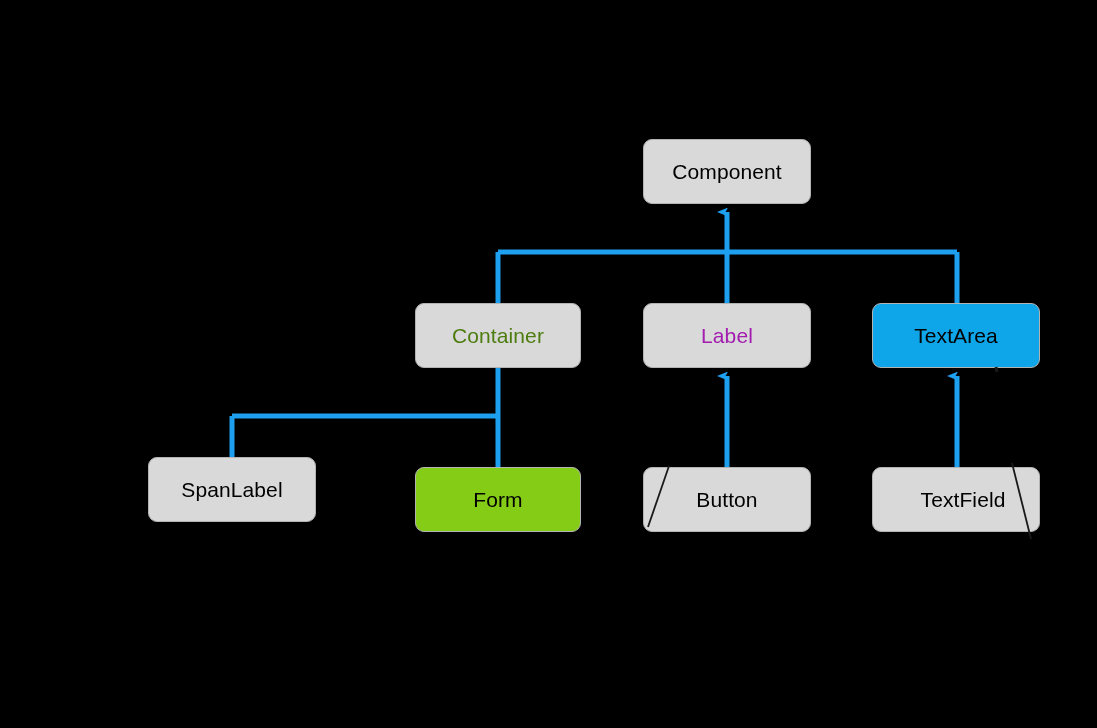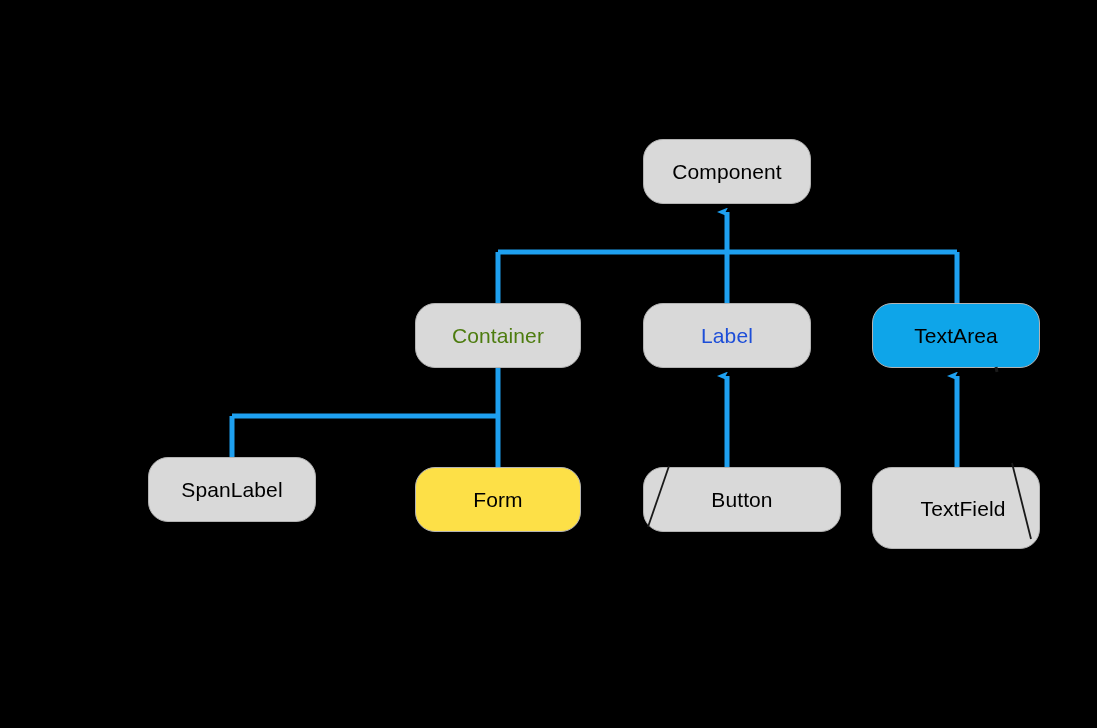--- a/index.html
+++ b/index.html
@@ -41,21 +41,21 @@
     width: 1097px;
     height: 728px;
     z-index: 3;
     pointer-events: none;
   }
   .node {
     position: absolute;
     box-sizing: border-box;
     background: #D9D9D9;
     border: 1px solid #B3B3B3;
-    border-radius: 20px;
+    border-radius: 9px;
     display: flex;
     align-items: center;
     justify-content: center;
     color: #000000;
     font-size: 21px;
     font-family: "Liberation Sans", sans-serif;
     letter-spacing: 0.1px;
     white-space: nowrap;
     user-select: none;
   }
@@ -100,36 +100,36 @@
     </g>
   </svg>
 
   <div id="nodes">
       <div class="node" style="left: 643px; top: 139px; width: 168px; height: 65px; background: rgb(217, 217, 217); border-color: rgb(179, 179, 179); color: rgb(0, 0, 0);">
         <span class="node-label">Component</span>
       </div>
       <div class="node" style="left: 415px; top: 303px; width: 166px; height: 65px; background: rgb(217, 217, 217); border-color: rgb(179, 179, 179); color: #4d7c0f;">
         <span class="node-label">Container</span>
       </div>
-      <div class="node" style="left: 643px; top: 303px; width: 168px; height: 65px; background: rgb(217, 217, 217); border-color: rgb(179, 179, 179); color: #1d4ed8;">
+      <div class="node" style="left: 643px; top: 303px; width: 168px; height: 65px; background: rgb(217, 217, 217); border-color: rgb(179, 179, 179); color: #a21caf;">
         <span class="node-label">Label</span>
       </div>
       <div class="node" style="left: 872px; top: 303px; width: 168px; height: 65px; background: #0ea5e9; border-color: rgb(179, 179, 179); color: rgb(0, 0, 0);">
         <span class="node-label">TextArea</span>
       </div>
       <div class="node" style="left: 148px; top: 457px; width: 168px; height: 65px; background: rgb(217, 217, 217); border-color: rgb(179, 179, 179); color: rgb(0, 0, 0);">
         <span class="node-label">SpanLabel</span>
       </div>
-      <div class="node" style="left: 415px; top: 467px; width: 166px; height: 65px; background: #fde047; border-color: rgb(179, 179, 179); color: rgb(0, 0, 0);">
+      <div class="node" style="left: 415px; top: 467px; width: 166px; height: 65px; background: #84cc16; border-color: rgb(179, 179, 179); color: rgb(0, 0, 0);">
         <span class="node-label">Form</span>
       </div>
-      <div class="node" style="left: 643px; top: 467px; width: 198px; height: 65px; background: rgb(217, 217, 217); border-color: rgb(179, 179, 179); color: rgb(0, 0, 0);">
+      <div class="node" style="left: 643px; top: 467px; width: 168px; height: 65px; background: rgb(217, 217, 217); border-color: rgb(179, 179, 179); color: rgb(0, 0, 0);">
         <span class="node-label">Button</span>
       </div>
-      <div class="node" style="left: 872px; top: 467px; width: 168px; height: 82px; background: rgb(217, 217, 217); border-color: rgb(179, 179, 179); color: rgb(0, 0, 0); padding-left: 14px;">
+      <div class="node" style="left: 872px; top: 467px; width: 168px; height: 65px; background: rgb(217, 217, 217); border-color: rgb(179, 179, 179); color: rgb(0, 0, 0); padding-left: 14px;">
         <span class="node-label">TextField</span>
       </div>
     </div>
 
   <svg id="overlay" viewBox="0 0 1097 728" width="1097" height="728" xmlns="http://www.w3.org/2000/svg">
     <g stroke="#1A1A1A" stroke-width="1.8" fill="none" stroke-linecap="butt">
       <line x1="648" y1="527" x2="669" y2="466"></line>
       <line x1="1012" y1="463" x2="1031" y2="539"></line>
       <line x1="996" y1="367" x2="997" y2="372" stroke-width="3"></line>
     </g>

